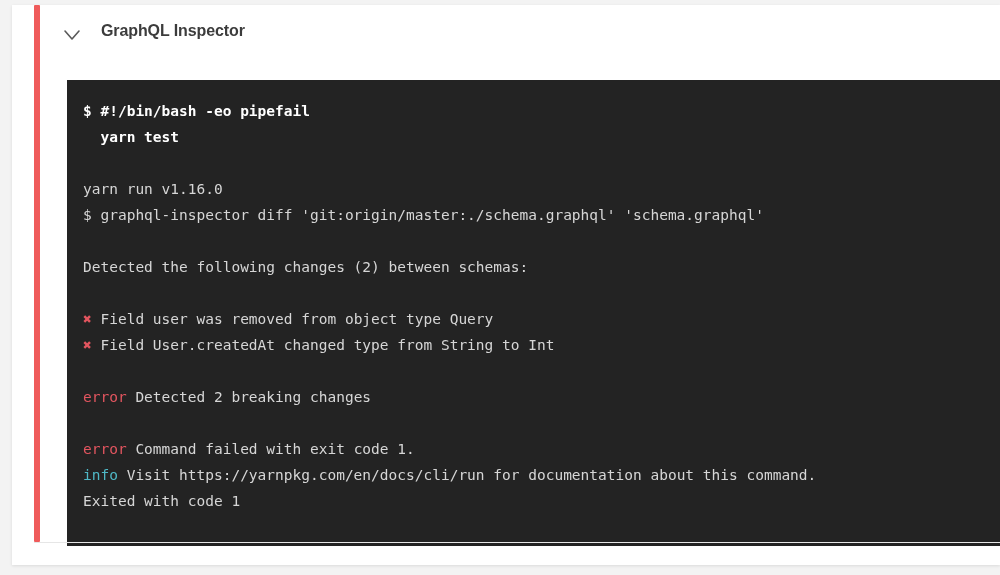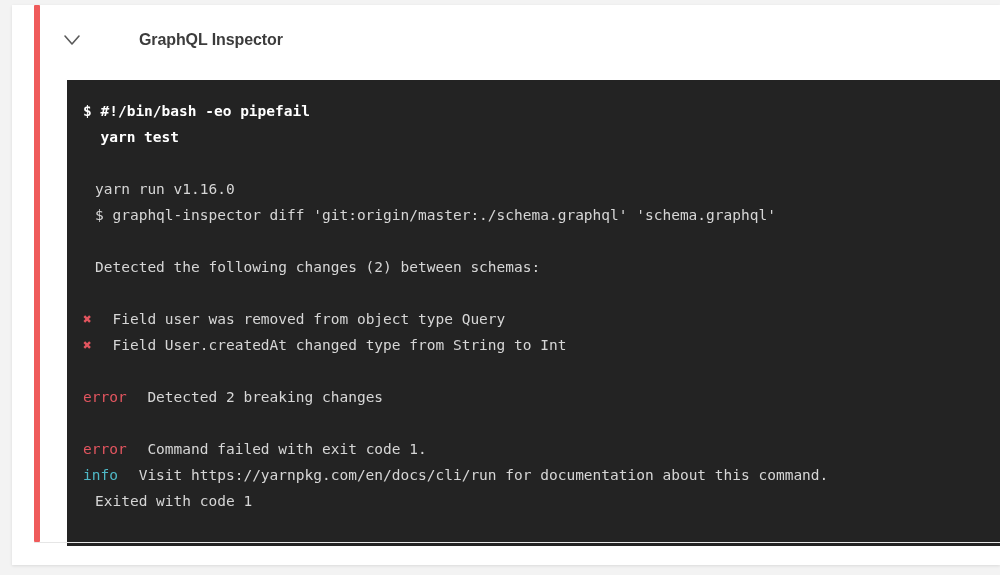--- a/index.html
+++ b/index.html
@@ -44,22 +44,20 @@
     border-radius: 1px;
   }
 
   
   .job-header {
     position: absolute;
     left: 46px;
     top: 16px;
     height: 38px;
     display: flex;
-    align-items: center;
-    gap: 38px;
   }
   .chevron-icon {
     width: 28px;
     height: 28px;
     display: flex;
     align-items: center;
     justify-content: center;
     color: #5a5a5a;
     margin-right: 15px;
   }
@@ -91,21 +89,21 @@
     line-height: 26px;
     color: #d6d6d6;
     white-space: pre;
   }
   .tline { white-space: pre; min-height: 26px; }
   .tline.blank { height: 26px; }
   .tline.bold { font-weight: bold; color: #ffffff; }
   .seg-err { color: #e2555f; text-align: right; }
   .seg-info { color: #4fb8c6; margin-top: 43px; }
   .seg-x { color: #e2555f; font-weight: bold; }
-  .seg-txt { color: #d6d6d6; margin-left: 12px; }
+  .seg-txt { color: #d6d6d6; }
 
   
   .card-divider {
     position: absolute;
     left: 22px;
     top: 537px;
     width: 966px;
     height: 1px;
     background: #e6e6e6;
   }

